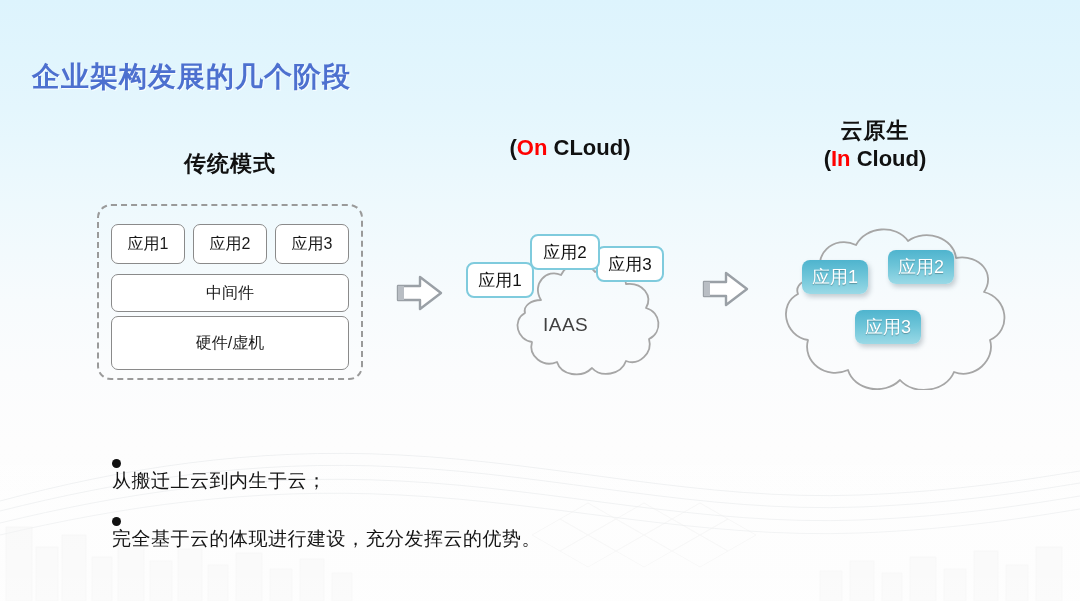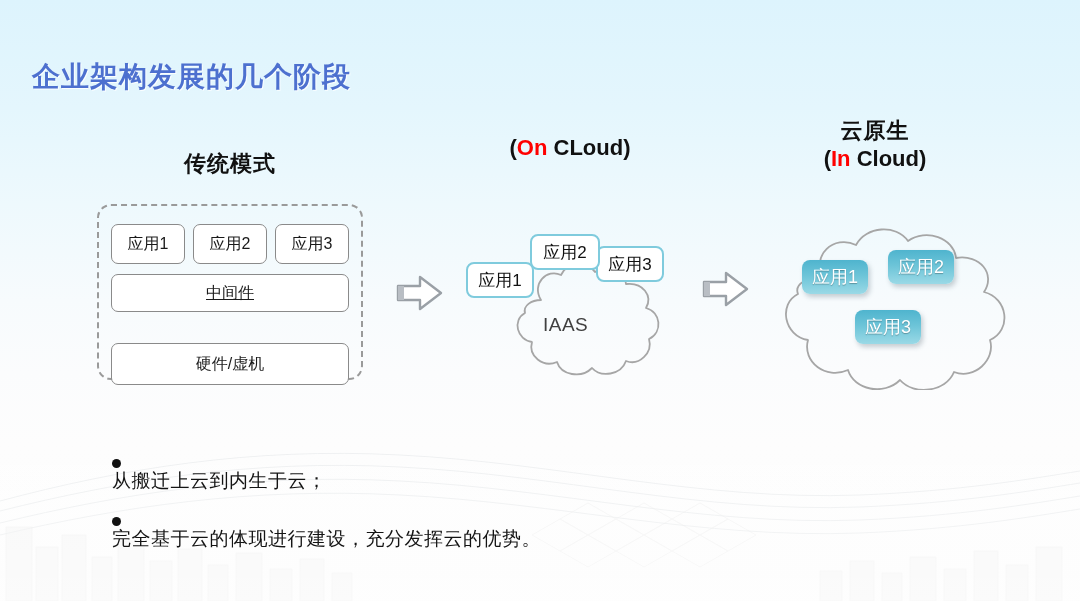--- a/index.html
+++ b/index.html
@@ -102,28 +102,27 @@
     width: 74px;
     height: 40px;
   }
   #middleware-box {
     position: absolute;
     left: 111px;
     top: 274px;
     width: 238px;
     height: 38px;
     z-index: 5;
-    text-decoration: underline;
   }
   #hardware-box {
     position: absolute;
     left: 111px;
-    top: 343px;
+    top: 316px;
     width: 238px;
-    height: 42px;
+    height: 54px;
     z-index: 5;
   }
 
   
   .flow-arrow {
     position: absolute;
     z-index: 5;
   }
 
   

